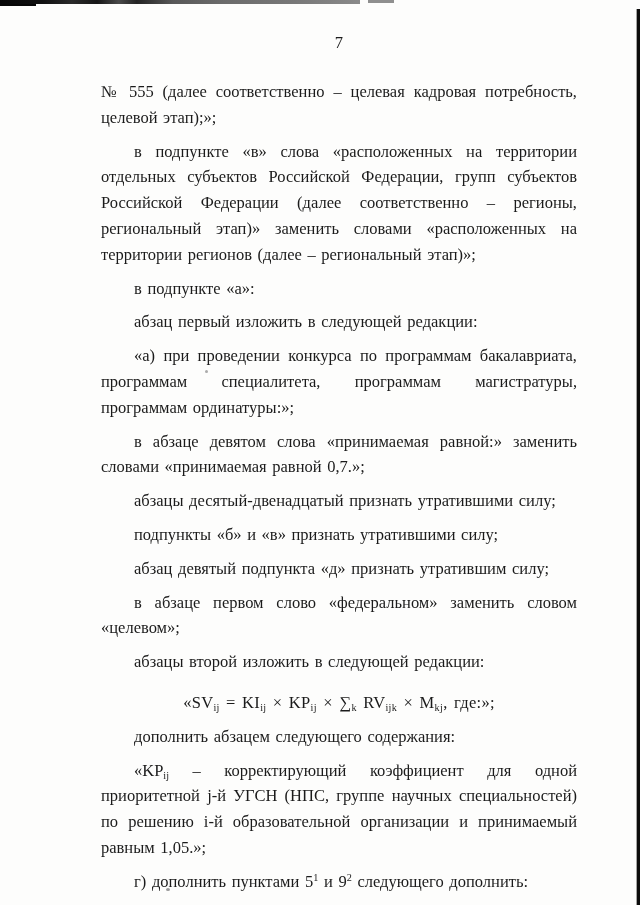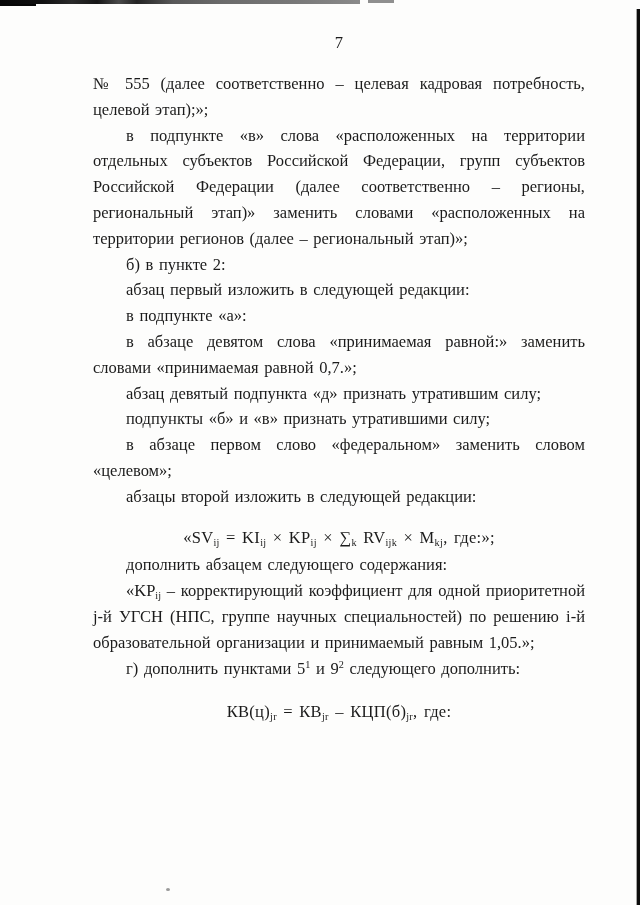--- a/index.html
+++ b/index.html
@@ -69,21 +69,21 @@
     letter-spacing: 0.5px;
   }
   .body-text {
     position: absolute;
     top: 71px;
     left: 93px;
     width: 492px;
     font-size: 16.5px;
   }
   .body-text p {
-    margin: 0;
+    margin: 8px;
     text-align: justify;
     line-height: 25.8px;
     word-spacing: 1.5px;
   }
   .body-text p.indent {
     text-indent: 33px;
   }
   .body-text p.formula {
     text-align: center;
     text-indent: 0;
@@ -109,26 +109,27 @@
 <div class="art-top-dash"></div>
 <div class="art-right-line"></div>
 <div class="art-speck-1"></div>
 <div class="art-speck-2"></div>
 
 <div class="page-number">7</div>
 
 <div class="body-text" id="doc-body">
     <p class=""><span>№ 555 (далее соответственно – целевая кадровая потребность, целевой этап);»;</span></p>
     <p class=" indent"><span>в подпункте «в» слова «расположенных на территории отдельных субъектов Российской Федерации, групп субъектов Российской Федерации (далее соответственно – регионы, региональный этап)» заменить словами «расположенных на территории регионов (далее – региональный этап)»;</span></p>
-    <p class=" indent"><span>б) в пункте 2:</span></p>
+    <p class=" indent"><span>в подпункте «а»:</span></p>
     <p class=" indent"><span>абзац первый изложить в следующей редакции:</span></p>
-    <p class=" indent"><span>в подпункте «а»:</span></p>
+    <p class=" indent"><span>«а) при проведении конкурса по программам бакалавриата, программам специалитета, программам магистратуры, программам ординатуры:»;</span></p>
     <p class=" indent"><span>в абзаце девятом слова «принимаемая равной:» заменить словами «принимаемая равной 0,7.»;</span></p>
+    <p class=" indent"><span>абзацы десятый-двенадцатый признать утратившими силу;</span></p>
+    <p class=" indent"><span>подпункты «б» и «в» признать утратившими силу;</span></p>
     <p class=" indent"><span>абзац девятый подпункта «д» признать утратившим силу;</span></p>
-    <p class=" indent"><span>подпункты «б» и «в» признать утратившими силу;</span></p>
     <p class=" indent"><span>в абзаце первом слово «федеральном» заменить словом «целевом»;</span></p>
     <p class=" indent"><span>абзацы второй изложить в следующей редакции:</span></p>
     <p class="formula"><span>«SV</span><sub>ij</sub><span> = KI</span><sub>ij</sub><span> × KP</span><sub>ij</sub><span> × ∑</span><sub>k</sub><span> RV</span><sub>ijk</sub><span> × M</span><sub>kj</sub><span>, где:»;</span></p>
     <p class=" indent"><span>дополнить абзацем следующего содержания:</span></p>
     <p class=" indent"><span>«KP</span><sub>ij</sub><span> – корректирующий коэффициент для одной приоритетной j-й УГСН (НПС, группе научных специальностей) по решению i-й образовательной организации и принимаемый равным 1,05.»;</span></p>
     <p class=" indent"><span>г) дополнить пунктами 5</span><sup>1</sup><span> и 9</span><sup>2</sup><span> следующего дополнить:</span></p>
     <p class="formula last"><span>КВ(ц)</span><sub>jr</sub><span> = КВ</span><sub>jr</sub><span> – КЦП(б)</span><sub>jr</sub><span>, где:</span></p>
   </div>
 
 </body></html>

